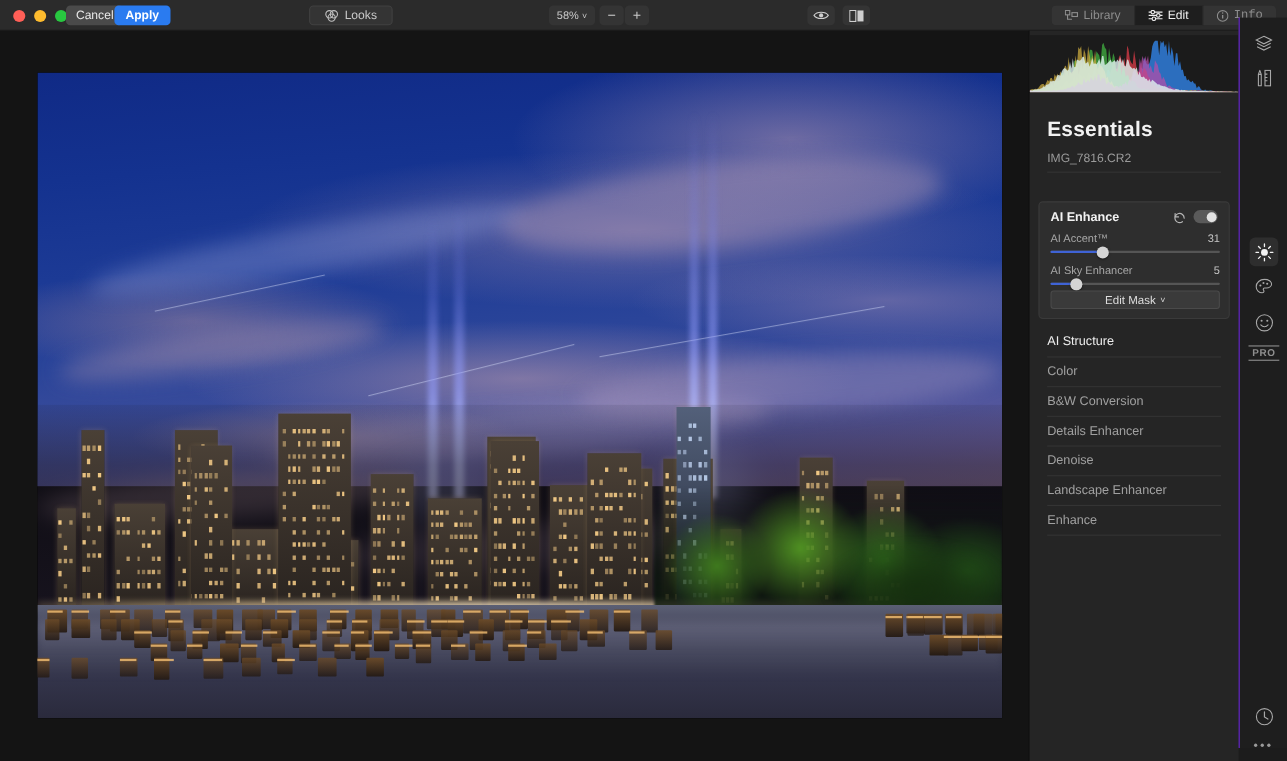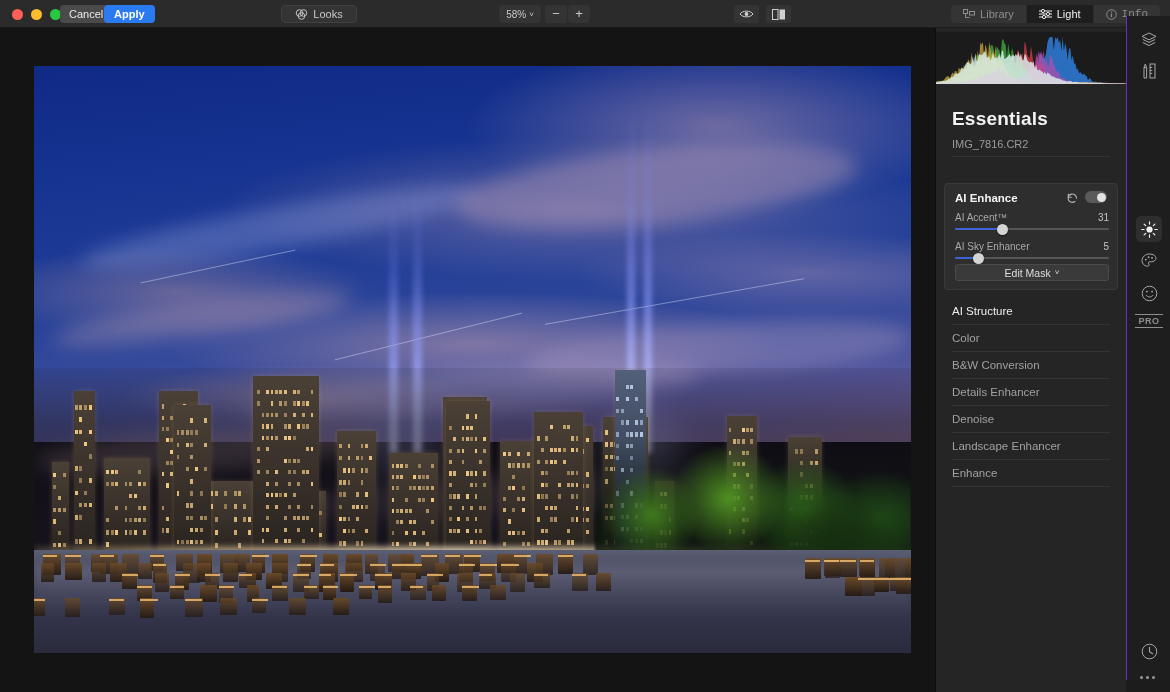--- a/index.html
+++ b/index.html
@@ -221,21 +221,21 @@
         </svg>
         <span>Library</span>
       </div>
       <div class="seg active">
         <svg width="13" height="10" viewBox="0 0 13 10">
           <path d="M0 2h13M0 5h13M0 8h13" stroke="#f0f0f0" stroke-width="1"></path>
           <circle cx="4" cy="2" r="1.6" fill="#1e1e1e" stroke="#f0f0f0" stroke-width="1"></circle>
           <circle cx="9" cy="5" r="1.6" fill="#1e1e1e" stroke="#f0f0f0" stroke-width="1"></circle>
           <circle cx="5" cy="8" r="1.6" fill="#1e1e1e" stroke="#f0f0f0" stroke-width="1"></circle>
         </svg>
-        <span>Light</span>
+        <span>Edit</span>
       </div>
       <div class="seg">
         <svg width="11" height="11" viewBox="0 0 11 11">
           <circle cx="5.5" cy="5.5" r="4.8" fill="none" stroke="#8d8d8d" stroke-width="1"></circle>
           <path d="M5.5 4.6v3.3" stroke="#8d8d8d" stroke-width="1.2"></path>
           <circle cx="5.5" cy="2.9" r="0.7" fill="#8d8d8d"></circle>
         </svg>
         <span>Info</span>
       </div>
     </div>

